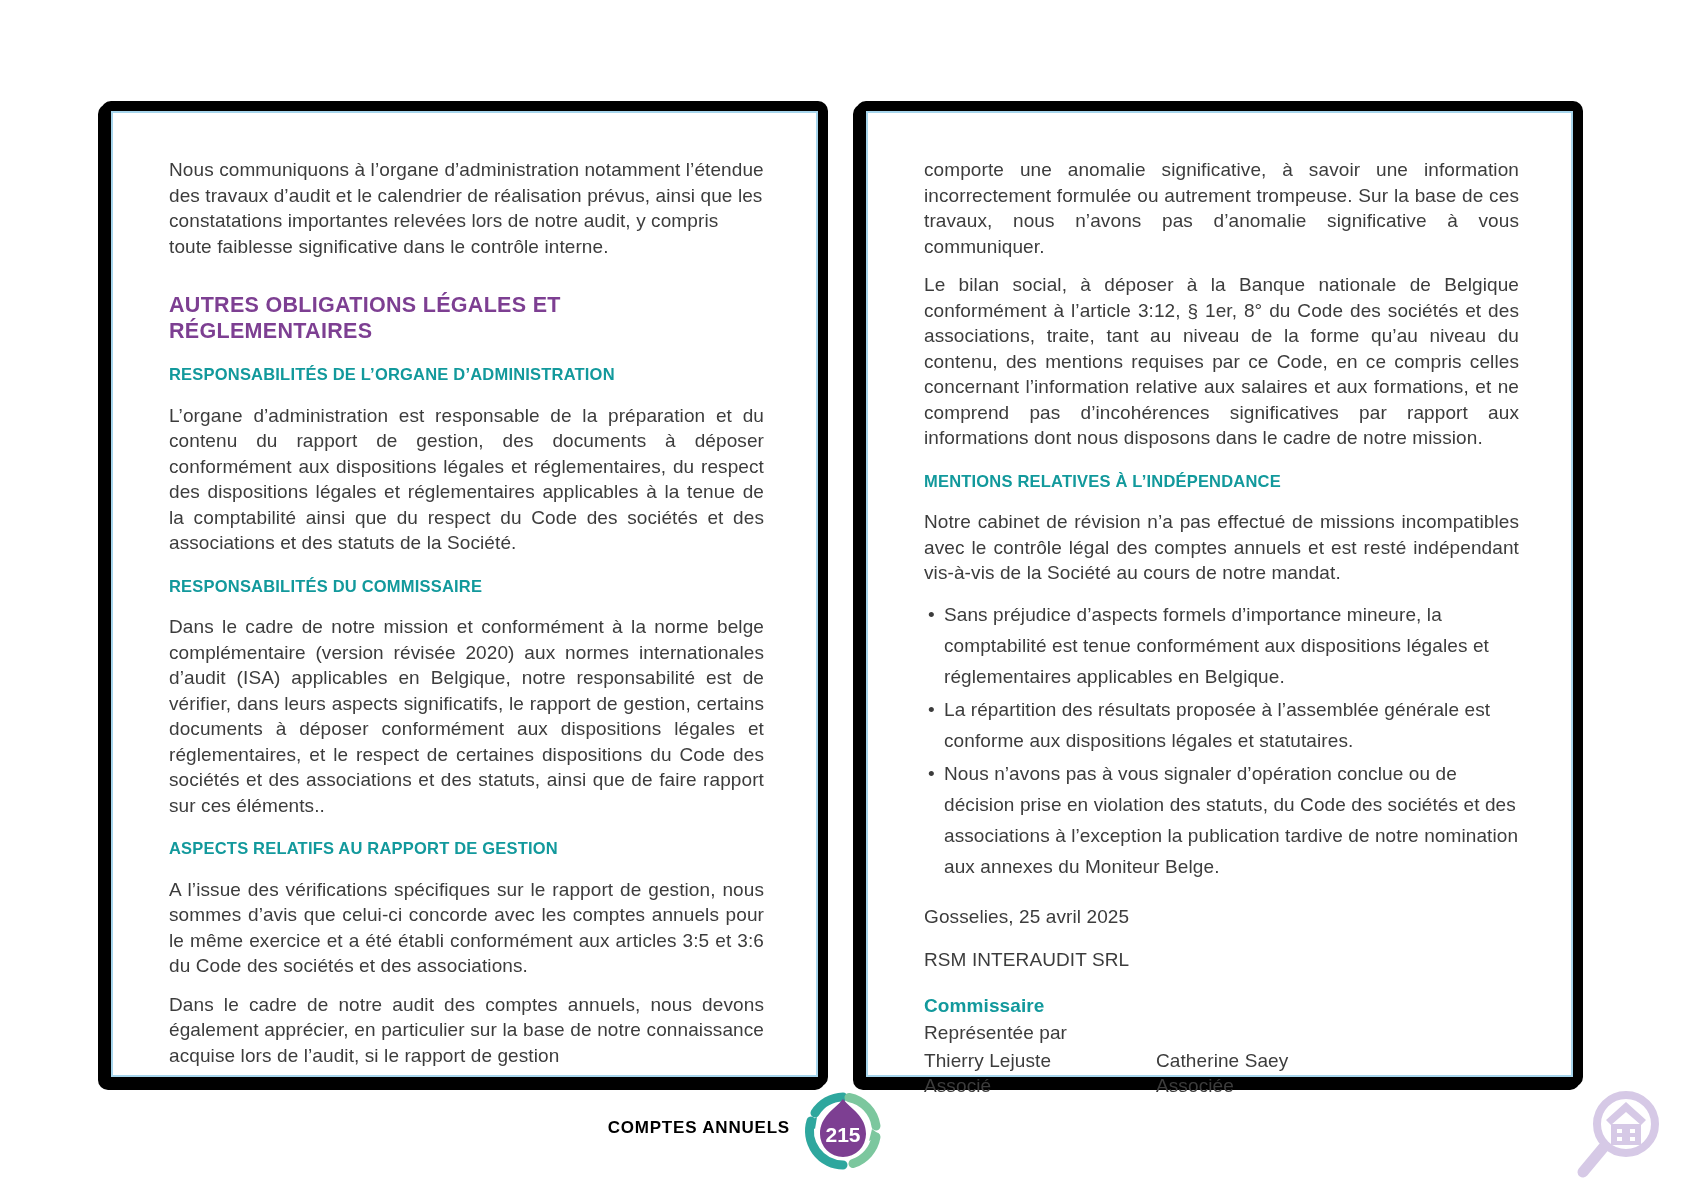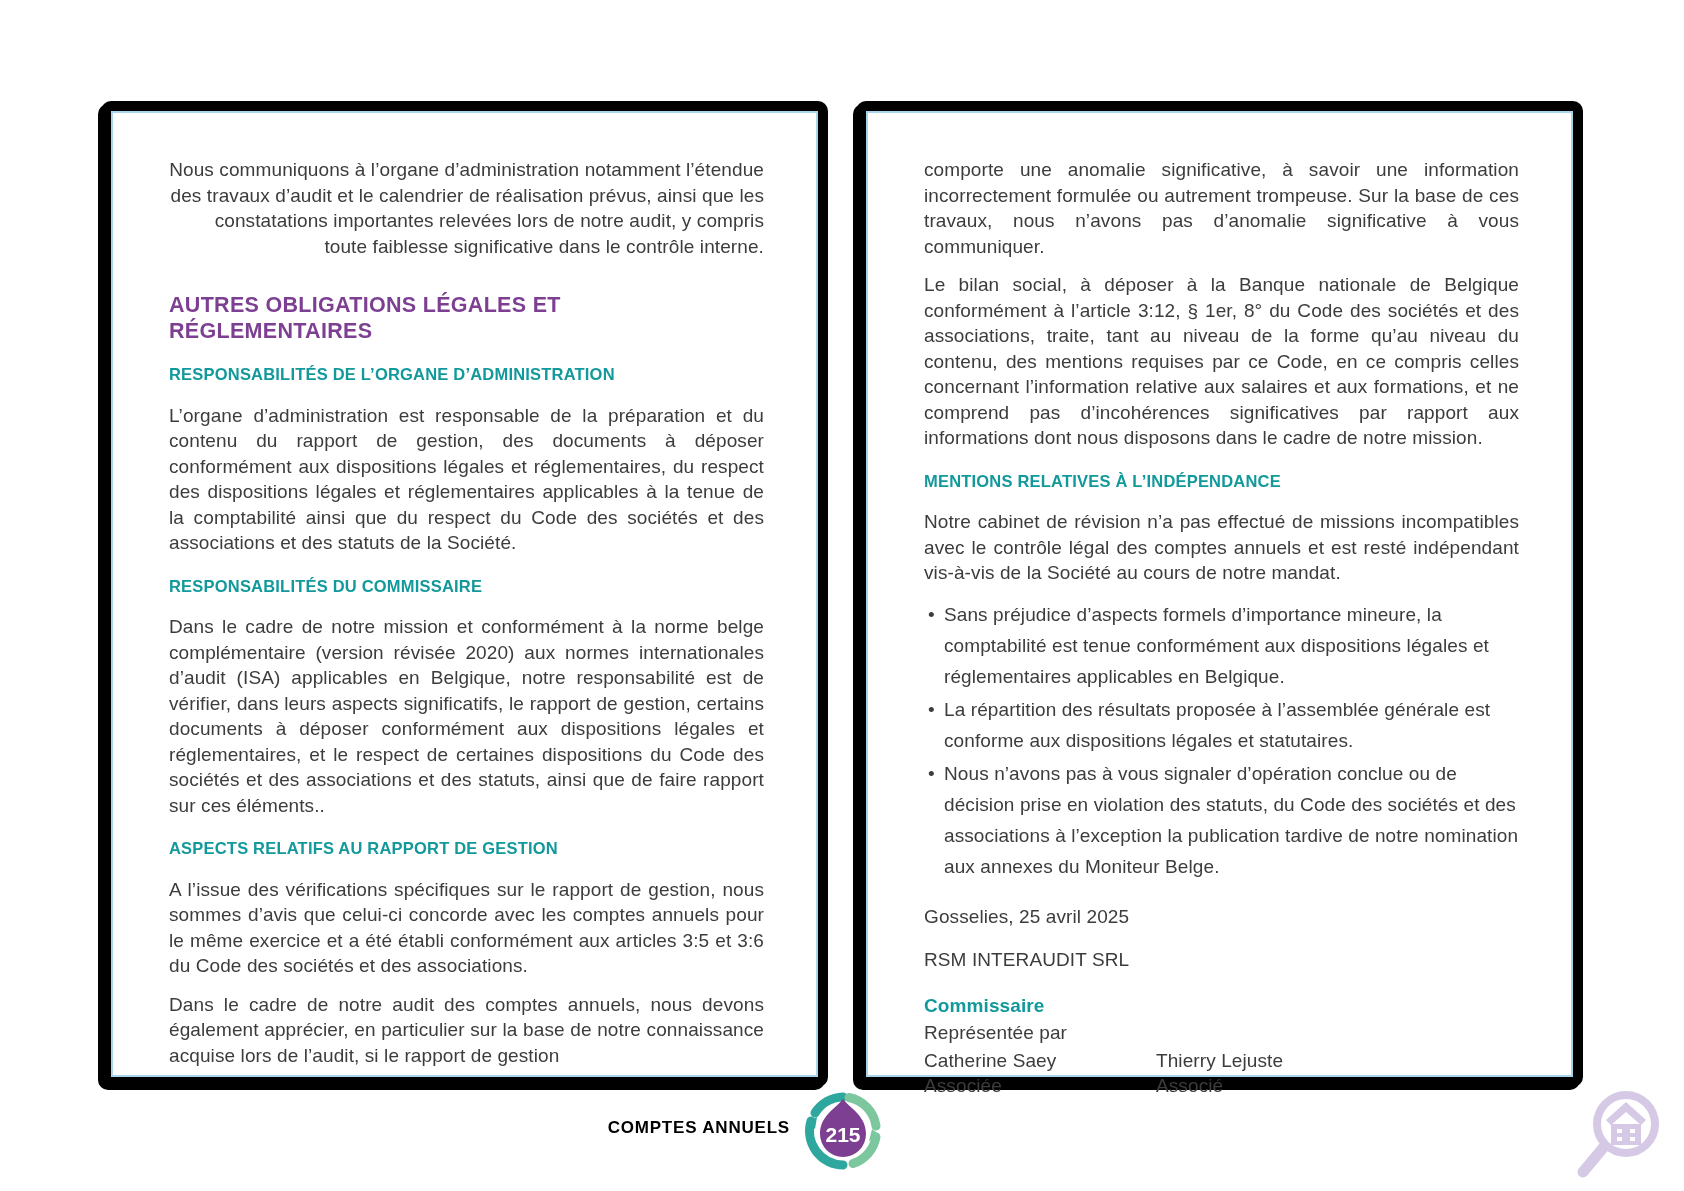--- a/index.html
+++ b/index.html
@@ -15,21 +15,21 @@
     box-sizing:border-box;
   }
   .page-inner{
     padding:46px 54px 0 58px;
   }
   .page.left{left:101px;}
   .page.right{left:856px;}
 
   .body-text{font-size:19px;line-height:25.5px;letter-spacing:0.1px;}
   p.para{margin:0 0 13px 0;text-align:justify;}
-  p.para.ragged{text-align:right;}
+  p.para.ragged{text-align:left;}
 
   .main-heading{
     color:#7d3f92;font-size:21.5px;font-weight:bold;letter-spacing:0.3px;
     margin:34px 0 18px 0;
   }
   .subhead{
     color:#12999c;font-size:16.5px;font-weight:bold;letter-spacing:0.2px;
     margin:18px 0 15px 0;
   }
 
@@ -93,26 +93,26 @@
       <li>La répartition des résultats proposée à l’assemblée générale est conforme aux dispositions légales et statutaires.</li>
       <li>Nous n’avons pas à vous signaler d’opération conclue ou de décision prise en violation des statuts, du Code des sociétés et des associations à l’exception la publication tardive de notre nomination aux annexes du Moniteur Belge.</li>
     </ul>
 
     <p class="closing-line">Gosselies, 25 avril 2025</p>
     <p class="firm-line">RSM INTERAUDIT SRL</p>
     <div class="role-line">Commissaire</div>
     <p class="rep-line">Représentée par</p>
     <div class="signatories">
       <div class="signatory">
+        <p class="sig-name">Thierry Lejuste</p>
+        <p class="sig-title">Associé</p>
+      </div>
+      <div class="signatory">
         <p class="sig-name">Catherine Saey</p>
         <p class="sig-title">Associée</p>
-      </div>
-      <div class="signatory">
-        <p class="sig-name">Thierry Lejuste</p>
-        <p class="sig-title">Associé</p>
       </div>
     </div>
   </div>
 </div>
 
 <div class="footer-label">COMPTES ANNUELS</div>
 
 <div class="page-badge">
   <svg width="80" height="80" viewBox="0 0 80 80">
 

